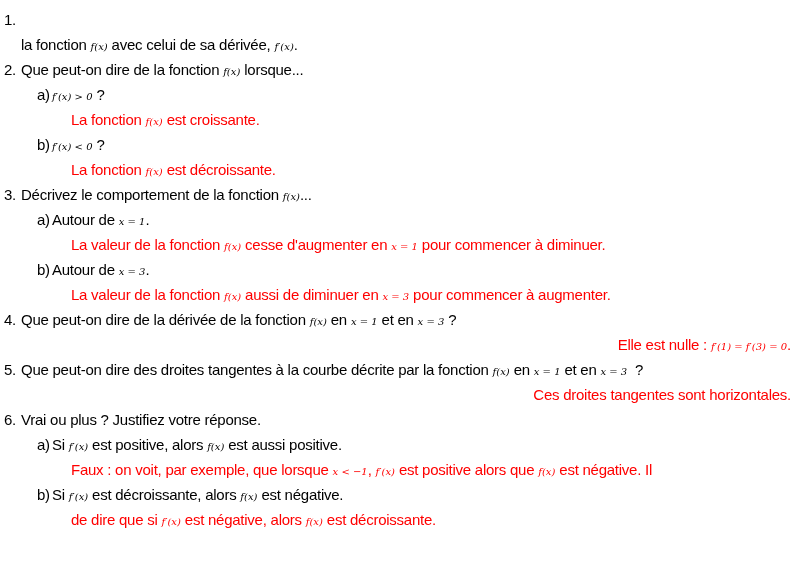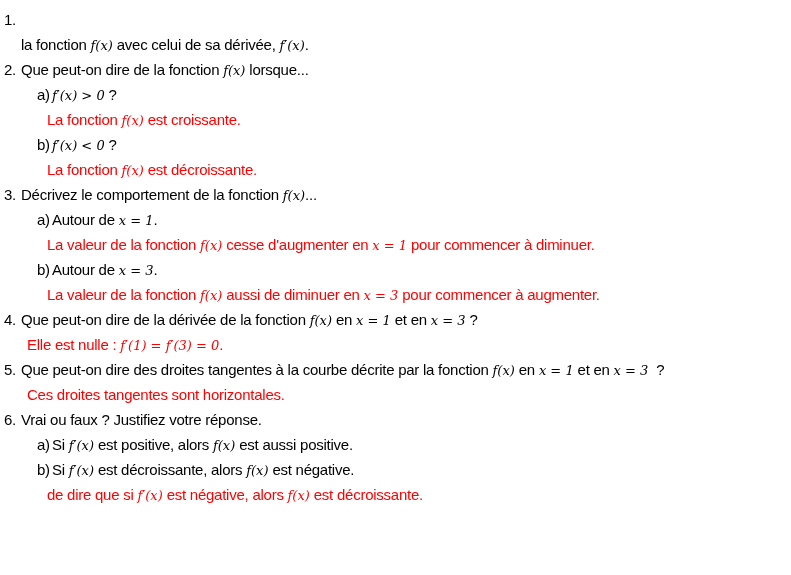--- a/index.html
+++ b/index.html
@@ -30,29 +30,29 @@
     position: absolute;
     top: 0;
   }
   
   .q1 .line { padding-left: 21px; }
   .q1 .marker { left: 4px; }
   
   .q2 .line { padding-left: 52px; }
   .q2 .marker { left: 37px; }
   
-  .a1 .line { padding-left: 27px; }
+  .a1 .line { padding-left: 6px; text-align: right; }
   
-  .a2 .line { padding-left: 47px; }
+  .a2 .line { padding-left: 71px; }
   .a1, .a2 { color: var(--answer-color, #ff0000); }
   
   .m {
     font-family: "DejaVu Serif", "Liberation Serif", serif;
     font-style: italic;
-    font-size: 13px;
+    font-size: 10px;
     letter-spacing: 0;
   }
 </style>
 </head>
 <body style="color: rgb(0, 0, 0); background: rgb(255, 255, 255); --answer-color: #ff0000;">
 
 <div id="doc">
     <div class="q1">
       <div class="line"><span class="marker">1.</span></div>
       <div class="line"><span class="n">la fonction </span><span class="m">f(x)</span><span class="n"> avec celui de sa dérivée, </span><span class="m">f′(x)</span><span class="n">.</span></div>
@@ -93,26 +93,27 @@
     <div class="a1">
       <div class="line"><span class="n">Elle est nulle : </span><span class="m">f′(1) = f′(3) = 0</span><span class="n">.</span></div>
     </div>
     <div class="q1">
       <div class="line"><span class="marker">5.</span><span class="n">Que peut-on dire des droites tangentes à la courbe décrite par la fonction </span><span class="m">f(x)</span><span class="n"> en </span><span class="m">x = 1</span><span class="n"> et en </span><span class="m">x = 3</span><span class="n">  ?</span></div>
     </div>
     <div class="a1">
       <div class="line"><span class="n">Ces droites tangentes sont horizontales.</span></div>
     </div>
     <div class="q1">
-      <div class="line"><span class="marker">6.</span><span class="n">Vrai ou faux ? Justifiez votre réponse.</span></div>
+      <div class="line"><span class="marker">6.</span><span class="n">Vrai ou plus ? Justifiez votre réponse.</span></div>
     </div>
     <div class="q2">
       <div class="line"><span class="marker">a)</span><span class="n">Si </span><span class="m">f′(x)</span><span class="n"> est positive, alors </span><span class="m">f(x)</span><span class="n"> est aussi positive.</span></div>
     </div>
     <div class="a2">
+      <div class="line"><span class="n">Faux : on voit, par exemple, que lorsque </span><span class="m">x &lt; −1</span><span class="n">, </span><span class="m">f′(x)</span><span class="n"> est positive alors que </span><span class="m">f(x)</span><span class="n"> est négative. Il</span></div>
     </div>
     <div class="q2">
       <div class="line"><span class="marker">b)</span><span class="n">Si </span><span class="m">f′(x)</span><span class="n"> est décroissante, alors </span><span class="m">f(x)</span><span class="n"> est négative.</span></div>
     </div>
     <div class="a2">
       <div class="line"><span class="n">de dire que si </span><span class="m">f′(x)</span><span class="n"> est négative, alors </span><span class="m">f(x)</span><span class="n"> est décroissante.</span></div>
     </div>
   </div>
 
 </body></html>

